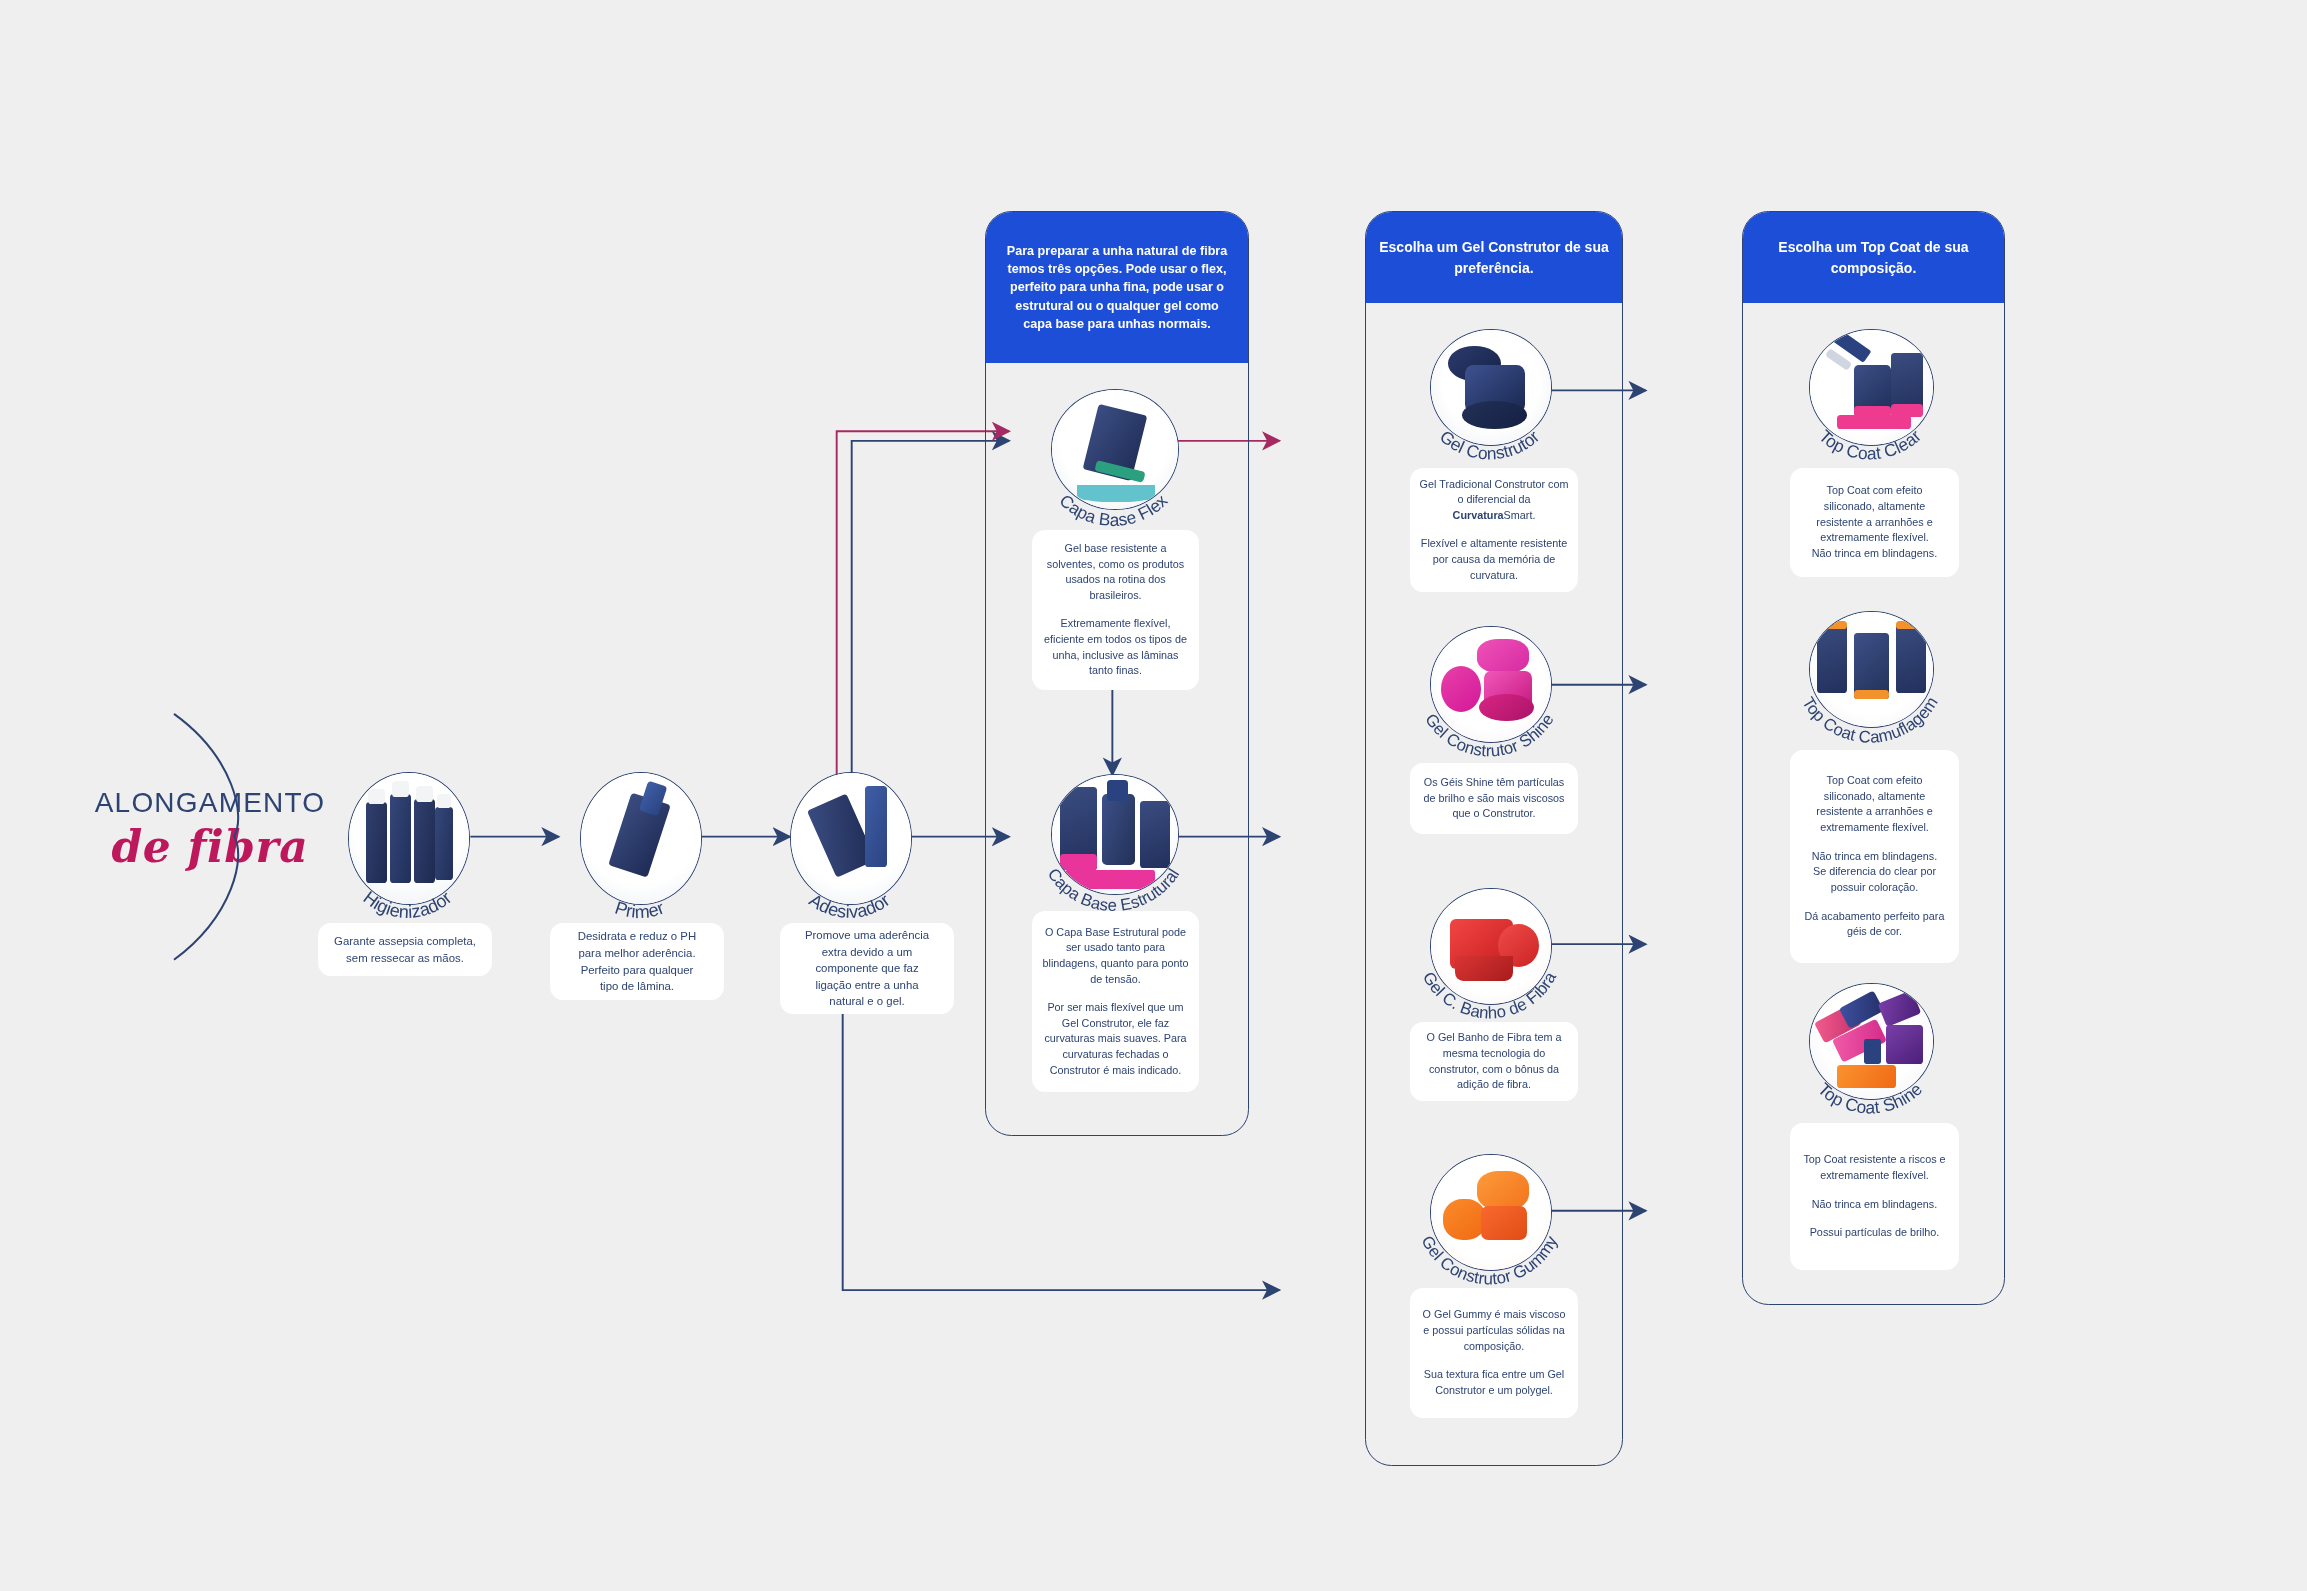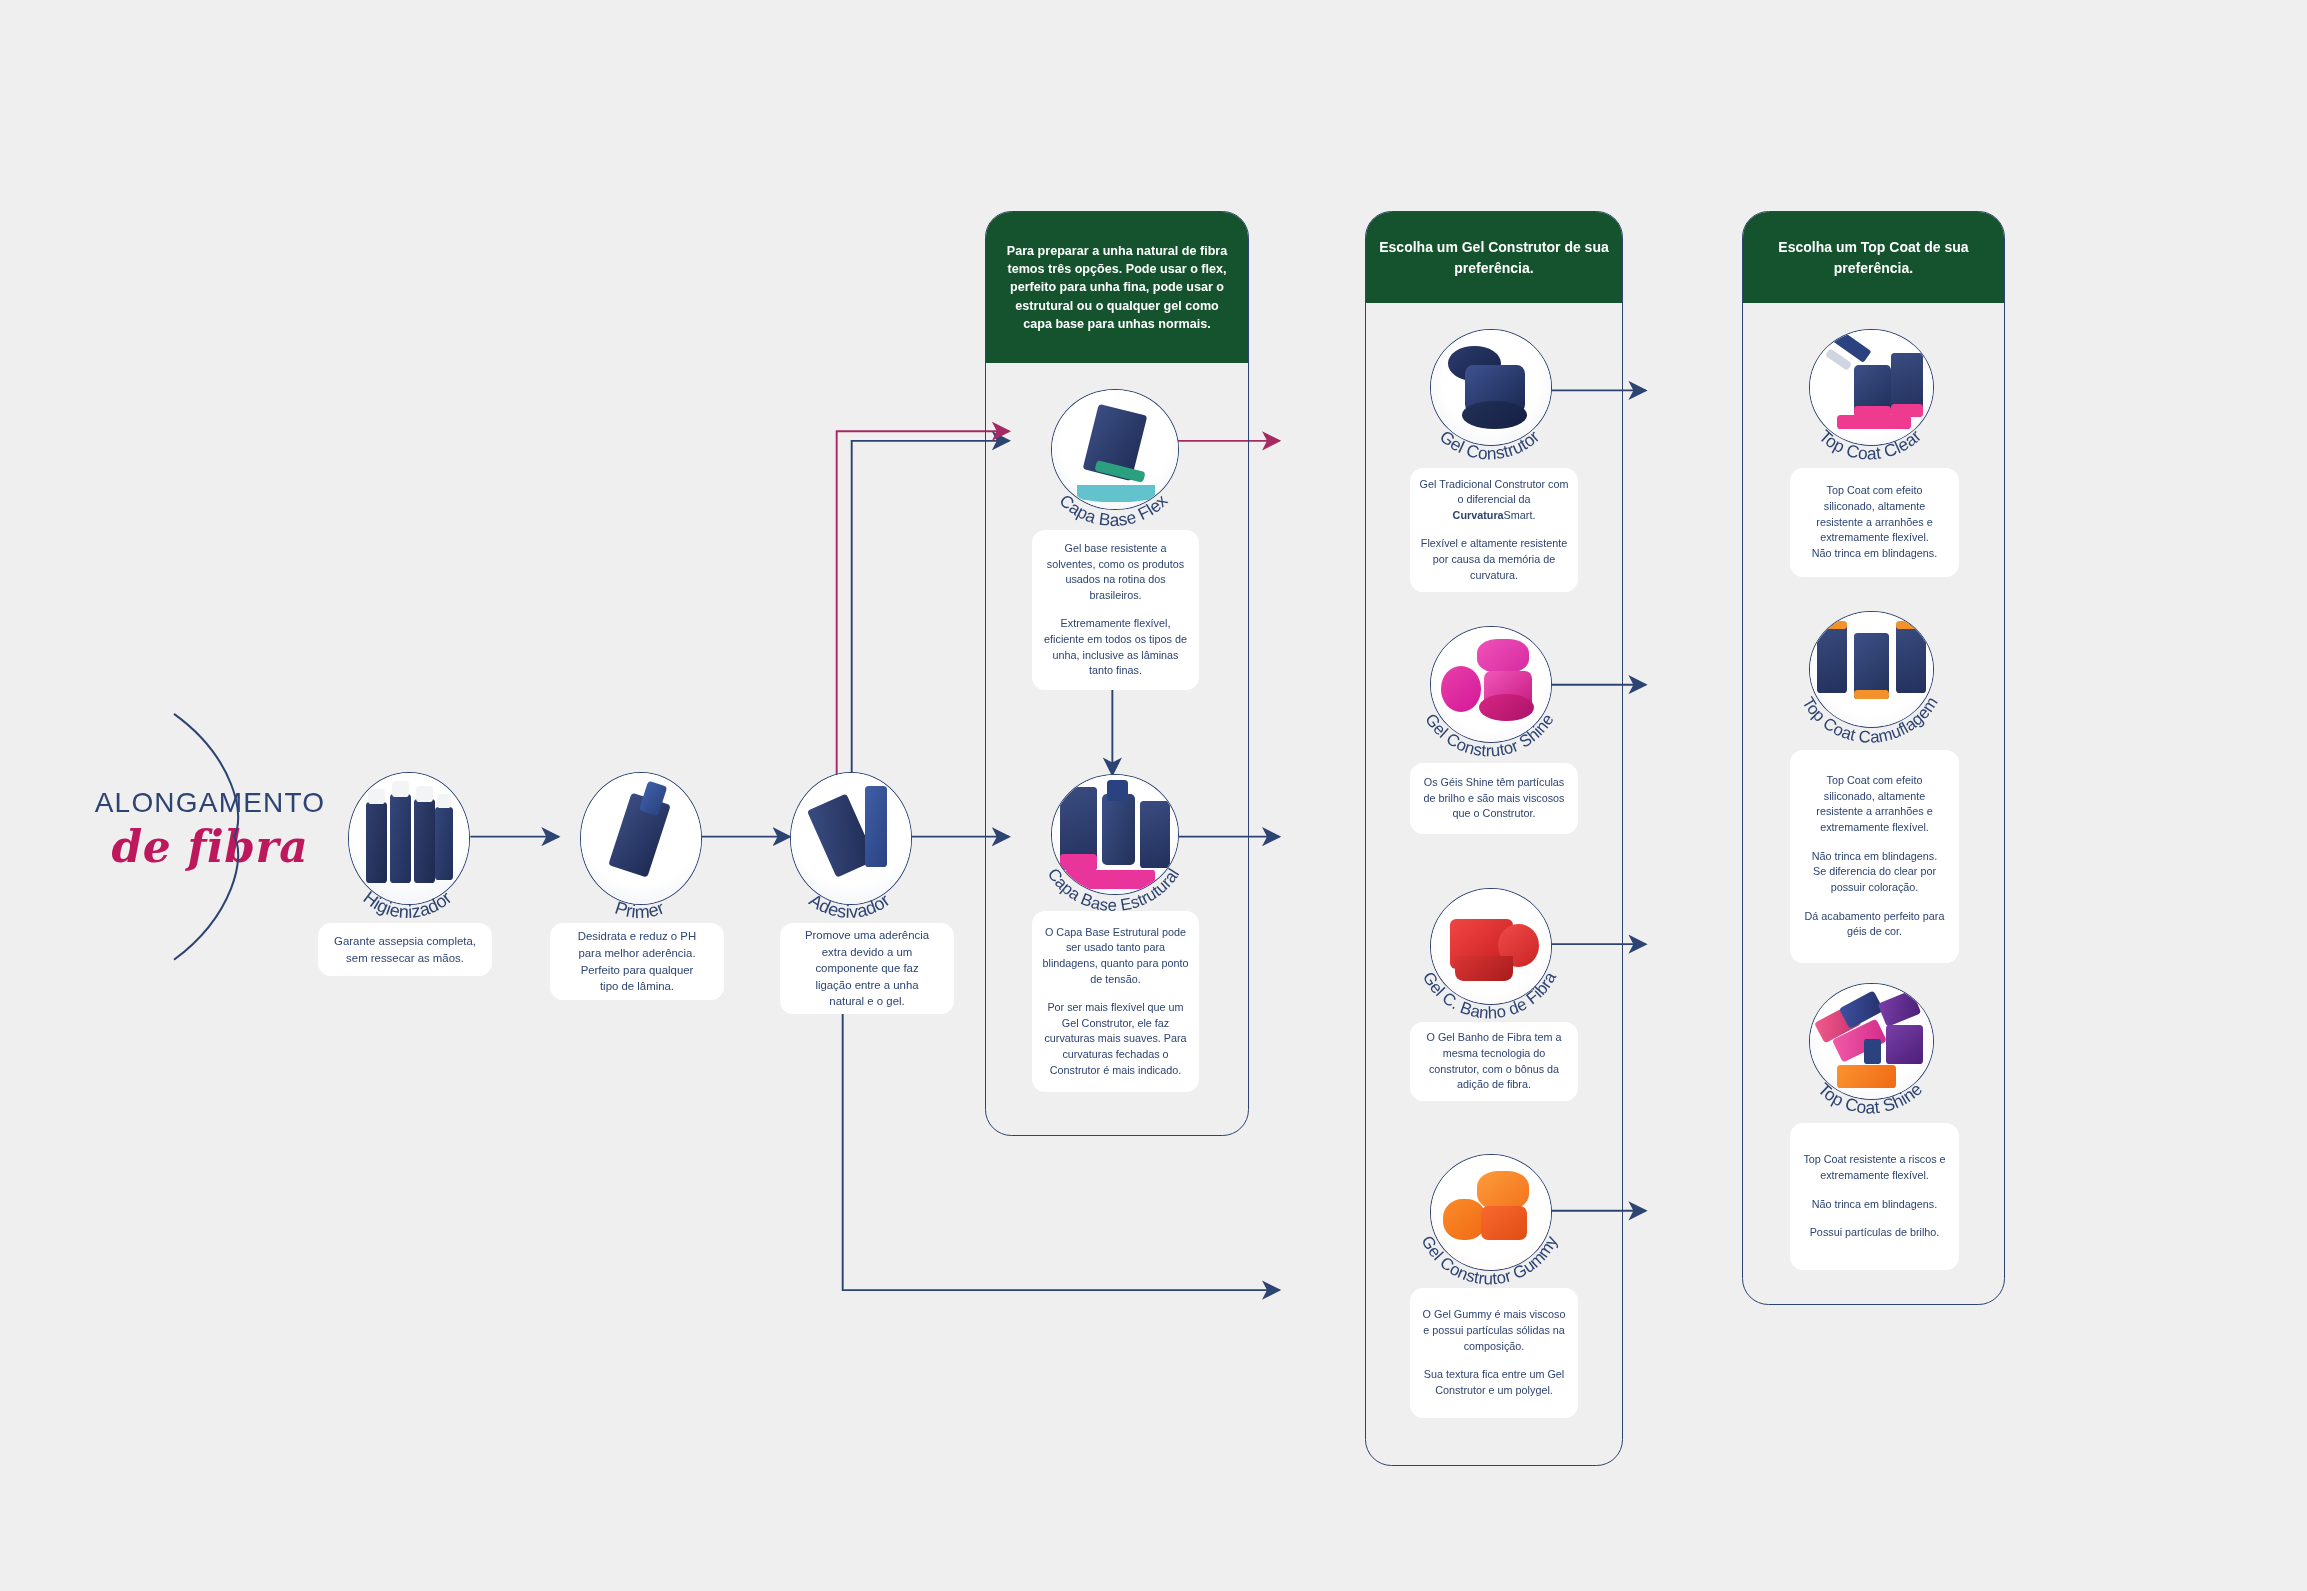--- a/index.html
+++ b/index.html
@@ -24,21 +24,21 @@
   }
 
   
   .panel{
     border:1.2px solid #2d4372;
     border-radius:26.4px;
     background:transparent;
     box-sizing:border-box;
   }
   .panel-head{
-    background:#14532d;
+    background:#1d4ed8;
     color:#ffffff;
     border-radius:25px 25px 0 0;
     font-weight:bold;
     text-align:center;
     display:flex;align-items:center;justify-content:center;
     padding:10.8px 13.2px;
     box-sizing:border-box;
     line-height:1.45;
   }
 
@@ -313,21 +313,21 @@
       <path id="arcGCG" d="M2,120 A124,124 0 0 0 250,120" fill="none"></path>
       <text font-size="28"><textPath href="#arcGCG" startOffset="50%" text-anchor="middle">Gel Construtor Gummy</textPath></text>
     </svg>
   </div>
   <div class="card" style="left:1410px;top:1288px;width:168px;height:130px;font-size:10.8px;">
     <p>O Gel Gummy é mais viscoso e possui partículas  sólidas na composição.</p>
     <p>Sua textura  fica entre um Gel Construtor e um polygel.</p>
   </div>
 
   <div class="panel abs" style="left:1742px;top:211px;width:263px;height:1094px;">
-    <div class="panel-head" style="height:91px;font-size:14px;">Escolha um Top Coat de sua preferência.</div>
+    <div class="panel-head" style="height:91px;font-size:14px;">Escolha um Top Coat de sua composição.</div>
   </div>
 
   <div class="node" style="left:1809px;top:329px;">
     <div class="node-circle" style="width:123px;height:115px;">
       <div class="ph" style="background:radial-gradient(circle at 45% 45%,#fff 58%,#eceef2 100%);">
         <div class="bot" style="left:18%;top:8%;width:32%;height:12%;transform:rotate(35deg);background:#2b4280;border-radius:2.4px;"></div>
         <div class="bot" style="left:12%;top:22%;width:22%;height:8%;transform:rotate(35deg);background:#cfd6e2;"></div>
         <div class="bot" style="left:36%;top:30%;width:30%;height:44%;border-radius:4.8px;background:linear-gradient(140deg,#3c4f86,#1f2d58);"></div>
         <div class="bot" style="left:36%;top:66%;width:30%;height:10%;background:#ee3a8f;"></div>
         <div class="bot" style="left:66%;top:20%;width:26%;height:52%;background:linear-gradient(160deg,#3a4c80,#22305c);"></div>

